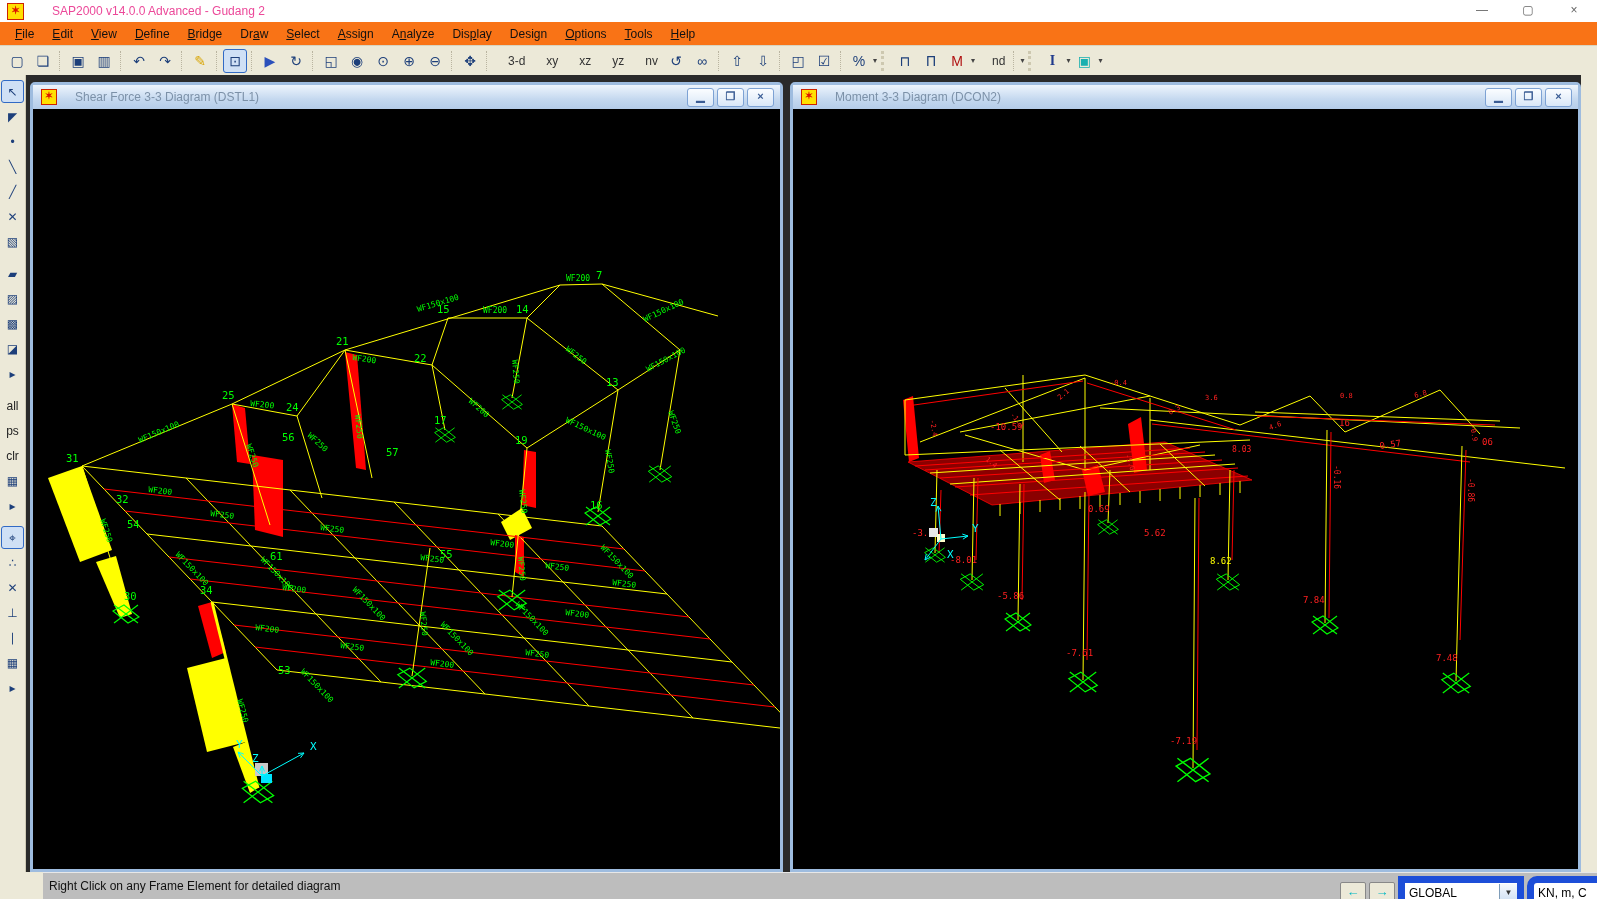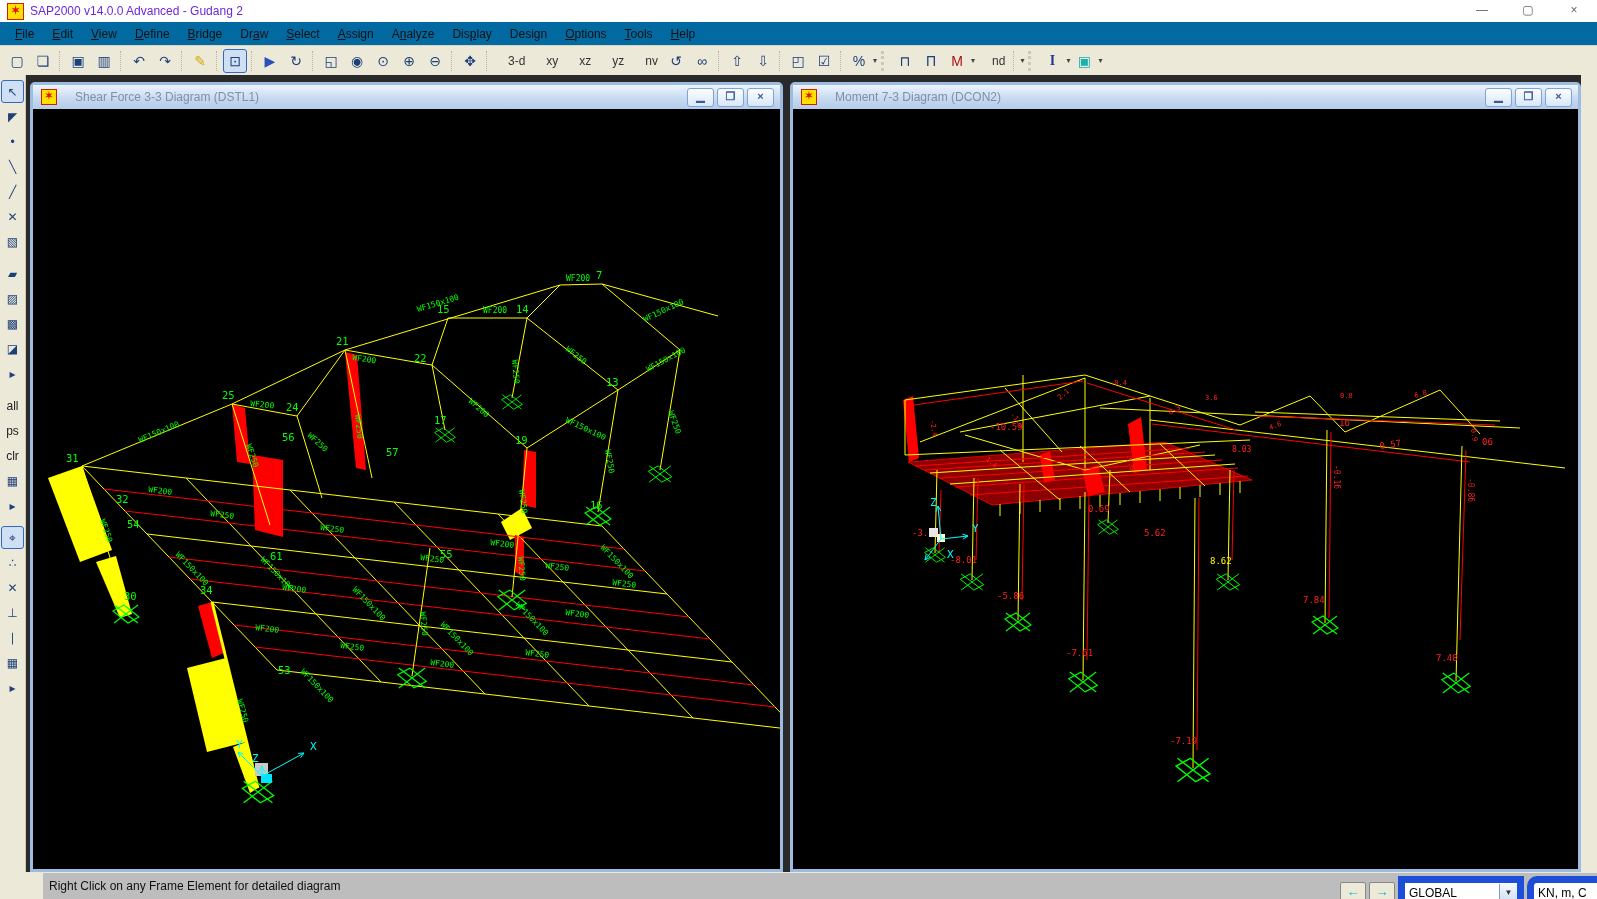--- a/index.html
+++ b/index.html
@@ -3,25 +3,25 @@
 <meta charset="utf-8">
 <style>
   html,body{margin:0;padding:0;}
   body{width:1597px;height:899px;position:relative;overflow:hidden;
        font-family:"Liberation Sans",sans-serif;background:#ece9d8;font-size:12px;}
   
   .titlebar{position:absolute;left:0;top:0;width:1597px;height:22px;background:#ffffff;
             display:flex;align-items:center;}
   .applogo{width:15px;height:15px;margin:0 6px 0 7px;background:#ffe000;border:1px solid #cc2200;
            color:#dd1100;font-size:11px;line-height:13px;text-align:center;font-weight:bold;}
-  .apptitle{color:#6d28d9;font-size:12px;}
+  .apptitle{color:#ec4899;font-size:12px;margin-left:22px;}
   .winbtns{position:absolute;right:0;top:0;height:22px;display:flex;}
   .winbtn{width:46px;height:22px;text-align:center;line-height:20px;color:#666;font-size:12px;}
   
-  .menubar{position:absolute;left:0;top:22px;width:1597px;height:24px;background:#0369a1;
+  .menubar{position:absolute;left:0;top:22px;width:1597px;height:24px;background:#f97316;
            border-bottom:1px solid #d8d4c0;display:flex;align-items:center;padding-left:6px;box-sizing:border-box;}
   .menuitem{padding:3px 9px;color:#111;}
   .menuitem u{text-decoration:underline;}
   
   .toolbar{position:absolute;left:0;top:46px;width:1597px;height:29px;background:#ece9d8;
            display:flex;align-items:center;padding-left:4px;box-sizing:border-box;}
   .tbico{width:22px;height:22px;margin:0 1px;display:flex;align-items:center;justify-content:center;
          font-size:14px;color:#1d3f7a;border:1px solid transparent;border-radius:3px;}
   .tbico.pressed{background:#cfe0f5;border:1px solid #316ac5;}
   .tbtxt{padding:2px 5px;color:#333;font-size:12px;margin-left:11px;}
@@ -367,21 +367,21 @@
           <line x1="262" y1="766" x2="264.564279281403" y2="771.4244328521023" stroke="#00ffff" stroke-width="1"></line>
           <line x1="262" y1="766" x2="259.435720718597" y2="771.4244328521023" stroke="#00ffff" stroke-width="1"></line>
           <text x="252" y="762" fill="#00ffff" font-size="11">Z</text>
         </svg>
     </div>
   </div>
 
   <div class="child" style="left:764px;top:7px;width:791px;height:790px;">
     <div class="childbar">
       <div class="childlogo">✶</div>
-      <div class="childtitle">Moment 7-3 Diagram   (DCON2)</div>
+      <div class="childtitle">Moment 3-3 Diagram   (DCON2)</div>
       <div class="childbtns">
         <div class="childbtn">▁</div>
         <div class="childbtn">❐</div>
         <div class="childbtn">×</div>
       </div>
     </div>
     <div class="childcontent">
       <svg id="momentSvg" width="785" height="760" viewBox="793 109 785 760">
           <polygon points="908,462 1165,442 1252,480 992,505" fill="#8b0000" stroke="#ff0000" stroke-width="0.8"></polygon>
           <polygon points="1128,424 1141,417 1147,470 1134,473" fill="#ff0000" stroke="none" stroke-width="0.8"></polygon>

